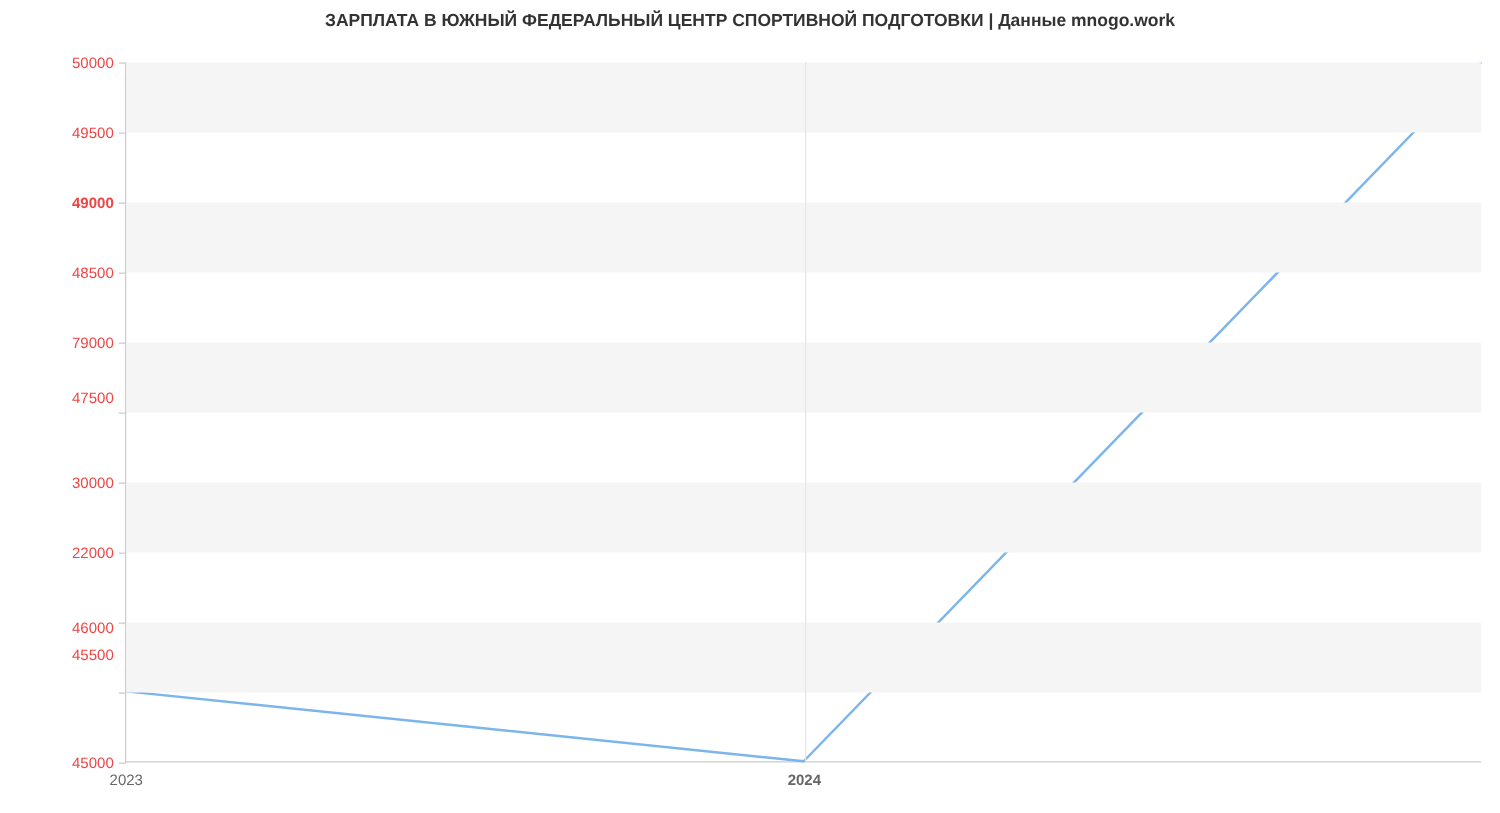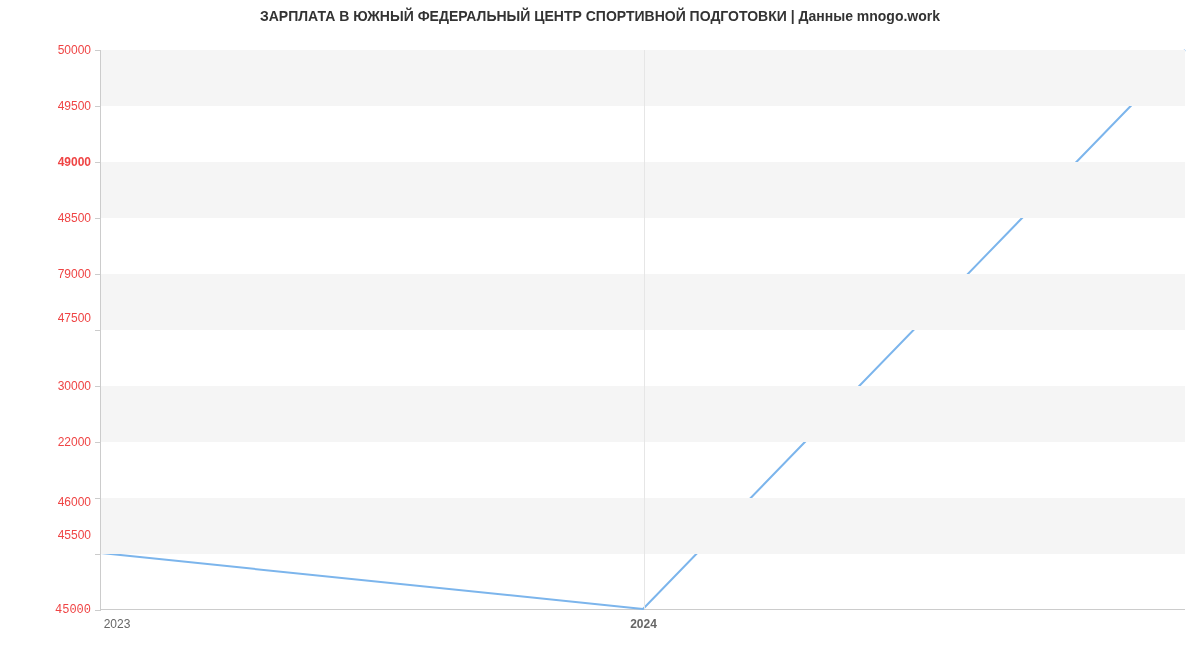--- a/index.html
+++ b/index.html
@@ -88,24 +88,24 @@
 </head>
 <body>
 
 <div class="chart">
   <div class="title">ЗАРПЛАТА В  ЮЖНЫЙ ФЕДЕРАЛЬНЫЙ ЦЕНТР СПОРТИВНОЙ ПОДГОТОВКИ | Данные mnogo.work</div>
   <div class="plot" id="plot">
     <svg class="line" id="svg" preserveAspectRatio="none" viewBox="0 0 1085 560">
         <path d="M0 504 L542.5 560 L1085 0" fill="none" stroke="#7cb5ec" stroke-width="2" stroke-linejoin="round"></path>
       </svg>
   <div class="y-tick-line" style="top: 560px;"></div>
-      <div class="y-label" style="top: 560px; font-family: Liberation Mono, monospace;">45000</div>
+      <div class="y-label" style="top: 560px;">45000</div>
       <div class="hband" style="top: 448px; height: 56px;"></div>
       <div class="y-tick-line" style="top: 504px;"></div>
-      <div class="y-label" style="top: 485px; margin-left: 24px;">45500</div>
+      <div class="y-label" style="top: 474px; margin-left: 24px;">45500</div>
       <div class="y-tick-line" style="top: 448px;"></div>
       <div class="y-label" style="top: 452px;">46000</div>
       <div class="hband" style="top: 336px; height: 56px;"></div>
       <div class="y-tick-line" style="top: 392px;"></div>
       <div class="y-label" style="top: 392px;">22000</div>
       <div class="y-tick-line" style="top: 336px;"></div>
       <div class="y-label" style="top: 336px;">30000</div>
       <div class="hband" style="top: 224px; height: 56px;"></div>
       <div class="y-tick-line" style="top: 280px;"></div>
       <div class="y-label" style="top: 268px;">47500</div>
@@ -114,18 +114,18 @@
       <div class="hband" style="top: 112px; height: 56px;"></div>
       <div class="y-tick-line" style="top: 168px;"></div>
       <div class="y-label" style="top: 168px;">48500</div>
       <div class="y-tick-line" style="top: 112px;"></div>
       <div class="y-label" style="top: 112px; font-weight: bold;">49000</div>
       <div class="hband" style="top: 0px; height: 56px;"></div>
       <div class="y-tick-line" style="top: 56px;"></div>
       <div class="y-label" style="top: 56px;">49500</div>
       <div class="y-tick-line" style="top: 0px;"></div>
       <div class="y-label" style="top: 0px;">50000</div>
-      <div class="x-label" style="left: 0px; margin-left: 16px;">2023</div>
+      <div class="x-label" style="left: 0px;">2023</div>
       <div class="x-grid" style="left: 542.5px;"></div>
       <div class="x-label" style="left: 542.5px; font-weight: bold;">2024</div>
       <div class="x-label" style="left: 1141px;">2025</div>
     </div>
 </div>
 
 </body></html>

